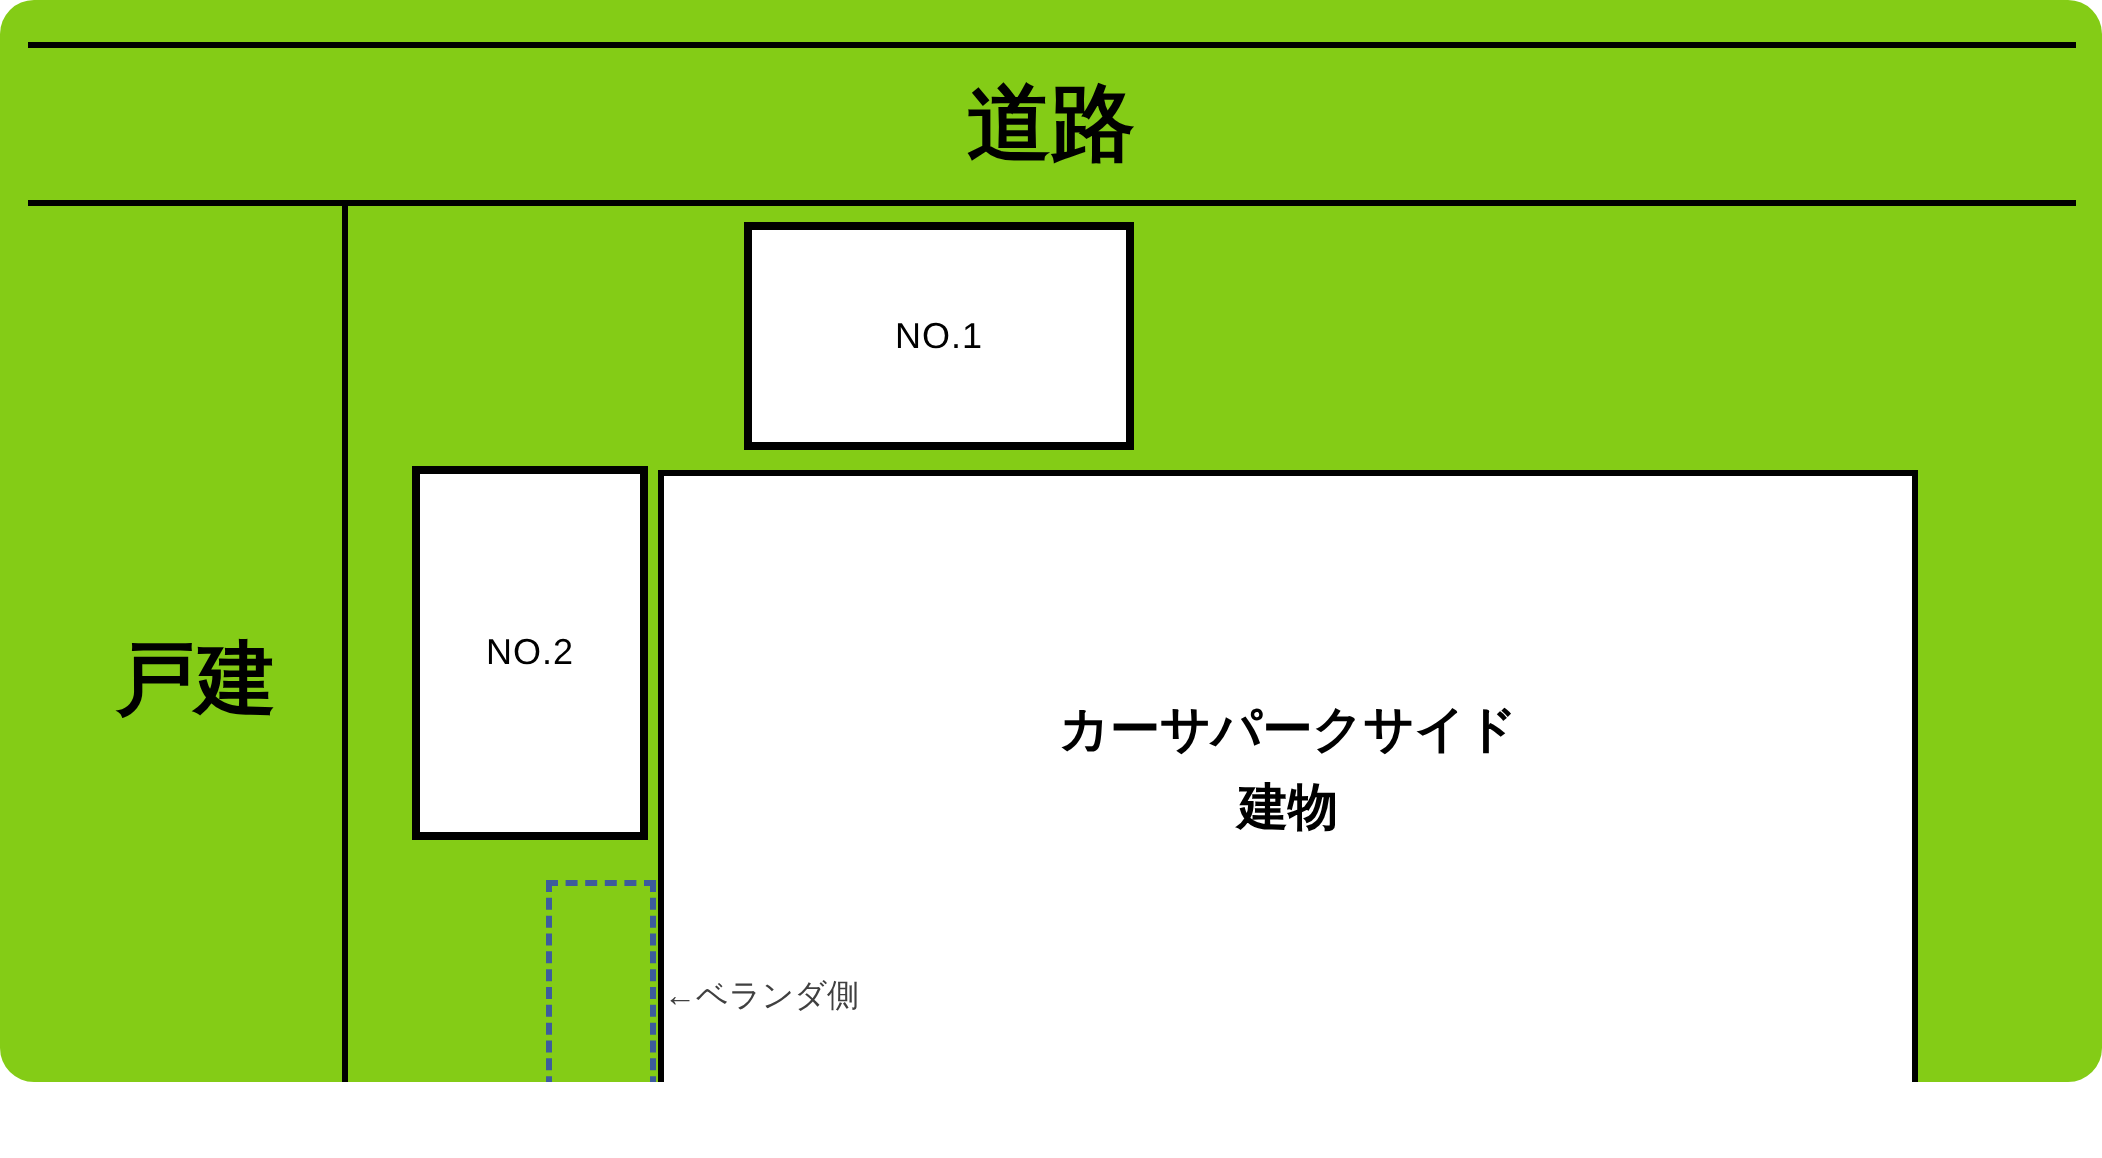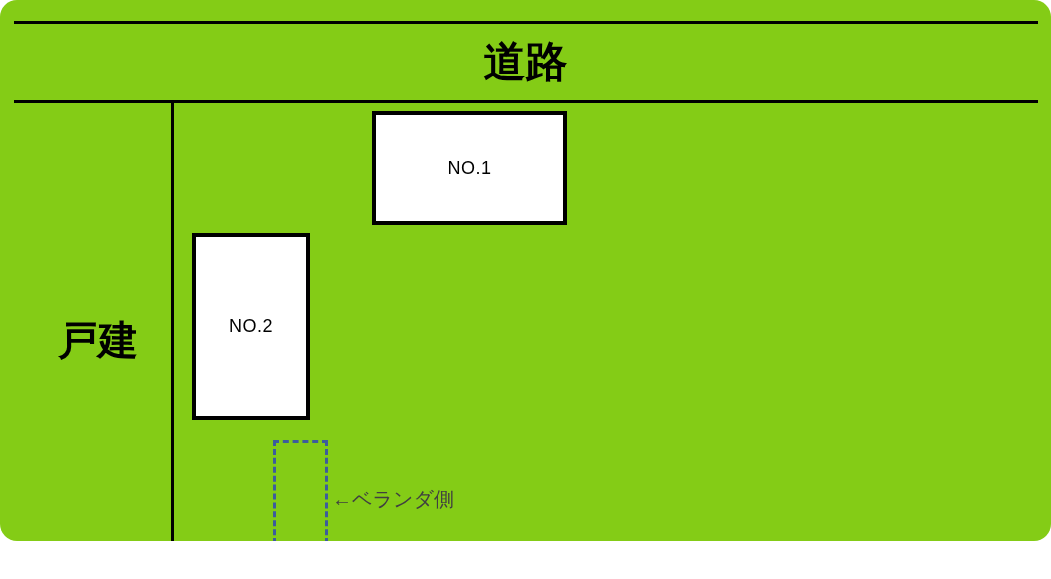--- a/index.html
+++ b/index.html
@@ -64,21 +64,21 @@
     display: flex;
     align-items: center;
     justify-content: center;
   }
   .pbox .plabel {
     font-size: 18px;
     letter-spacing: 0.5px;
     color: var(--line);
   }
   .pbox.no1 { left: 372px; top: 111px; width: 195px; height: 114px; }
-  .pbox.no2 { left: 192px; top: 233px; width: 118px; height: 187px; }
+  .pbox.no2 { left: 206px; top: 233px; width: 118px; height: 187px; }
   .building {
     position: absolute;
     left: 329px;
     top: 235px;
     width: 630px;
     height: 317px;
     border: 3px solid var(--line);
     background: #ffffff;
   }
   .building-text {
@@ -98,21 +98,21 @@
     top: 440px;
     width: 55px;
     height: 113px;
     border: 3px dashed var(--dashed-box);
     background: transparent;
   }
   .veranda-label {
     position: absolute;
     left: 332px;
     top: 486px;
-    font-size: 20px;
+    font-size: 16px;
     line-height: 26px;
     color: var(--veranda-text);
   }
 </style>
 </head>
 <body>
 
 <div class="canvas">
 
   <div class="hline top"></div>
@@ -126,18 +126,24 @@
   <div class="house-label">戸建</div>
 
   <div class="pbox no1">
     <span class="plabel">NO.1</span>
   </div>
 
   <div class="pbox no2">
     <span class="plabel">NO.2</span>
   </div>
 
+  <div class="building">
+    <div class="building-text">
+      <div>カーサパークサイド</div>
+      <div>建物</div>
+    </div>
+  </div>
 
   <div class="dashed-box"></div>
 
   <div class="veranda-label">←ベランダ側</div>
 
 </div>
 
 </body></html>

